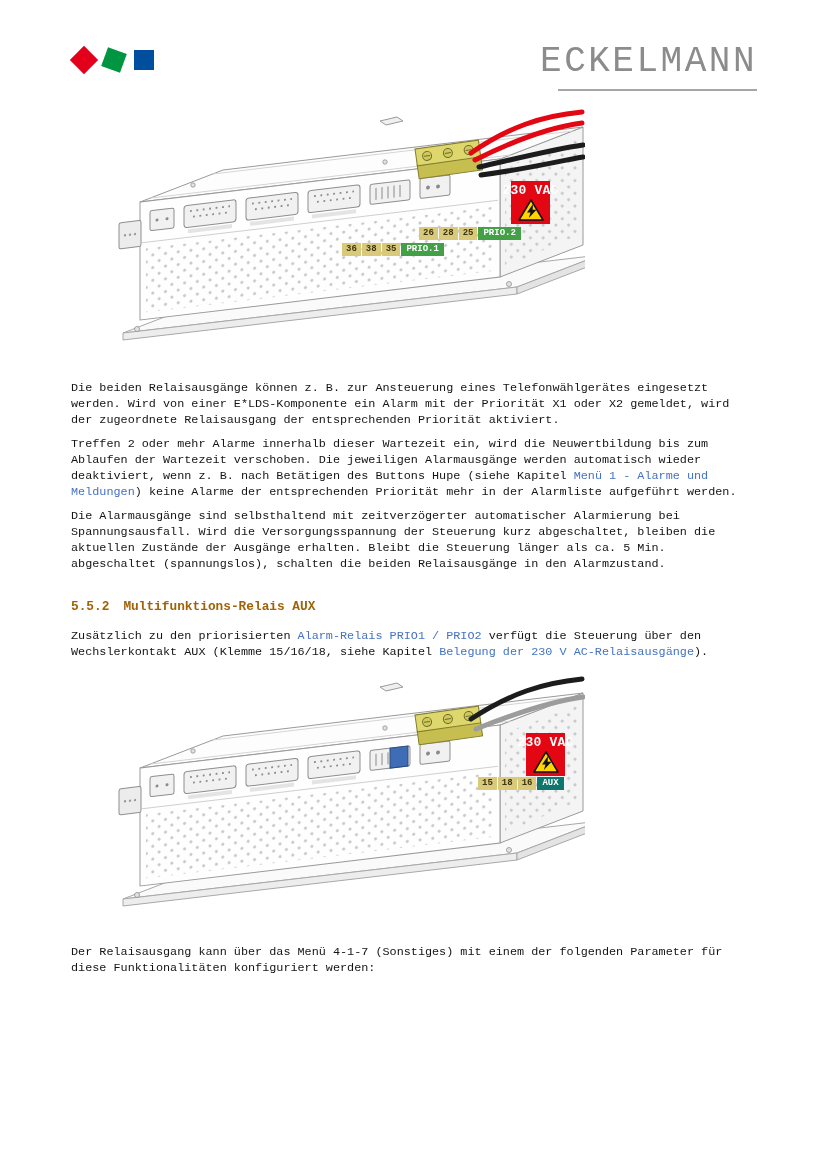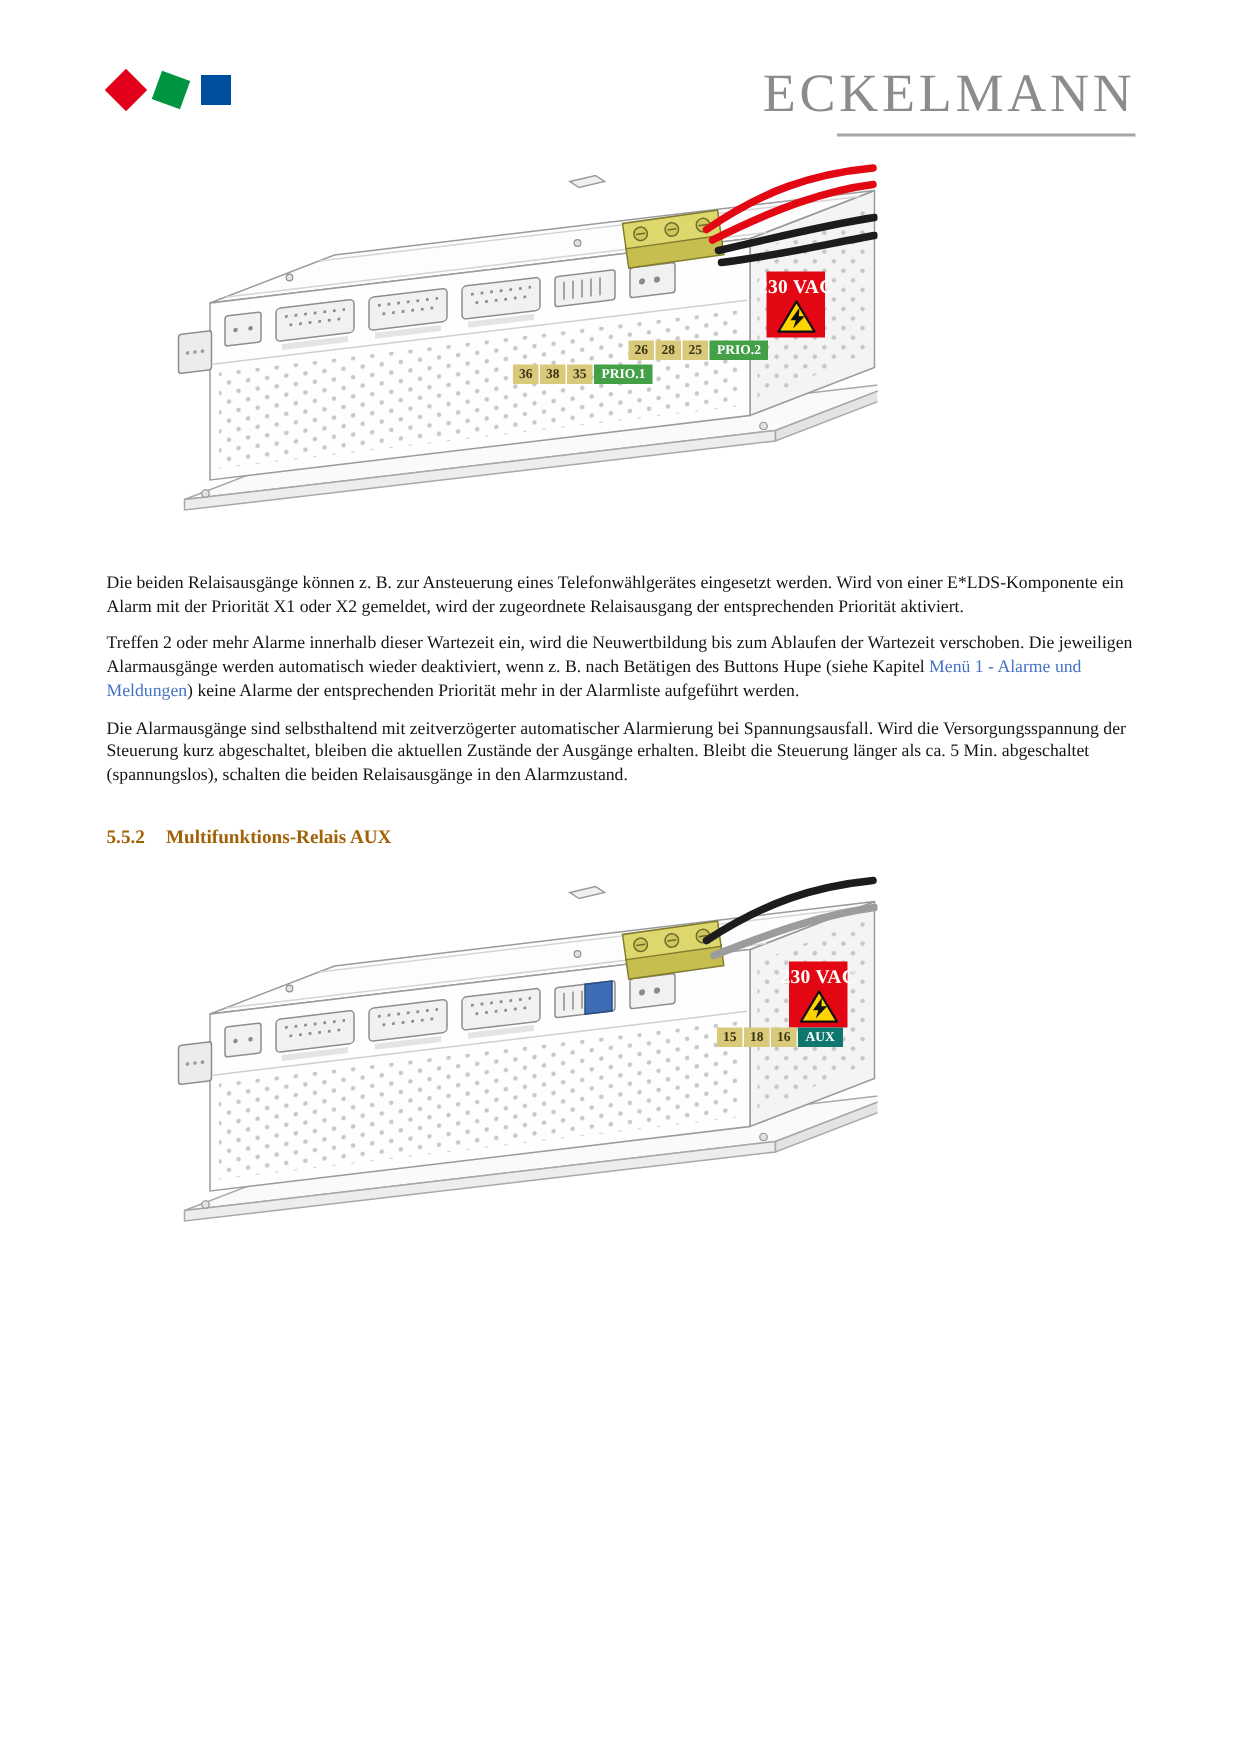--- a/index.html
+++ b/index.html
@@ -1,20 +1,20 @@
 <!DOCTYPE html>
 <html><head>
 <meta charset="utf-8">
 <style>
   * { margin:0; padding:0; box-sizing:border-box; }
   html,body { background:#ffffff; }
   .page {
     position:relative; width:827px; height:1089px; margin:0 auto;
     background:#fff; overflow:hidden;
-    font-family:Liberation Serif, serif; color:#141414;
+    font-family:Liberation Mono, monospace; color:#141414;
   }
 
   
   .header { display:flex; justify-content:space-between; align-items:flex-start; padding:42px 70px 0 74px; }
   .logo { display:flex; align-items:center; height:36px; }
   .shape { width:20px; height:20px; display:inline-block; }
   .logo-red   { background:#e2001a; transform:rotate(45deg); }
   .logo-green { background:#009540; transform:rotate(20deg); margin-left:10px; }
   .logo-blue  { background:#004f9e; margin-left:10px; }
   .brand { font-size:36px; line-height:40px; letter-spacing:2.5px; color:#8c8c8c; font-weight:400; }
@@ -191,20 +191,21 @@
 
     <p class="body">Die beiden Relaisausgänge können z. B. zur Ansteuerung eines Telefonwählgerätes eingesetzt werden. Wird von einer E*LDS-Komponente ein Alarm mit der Priorität X1 oder X2 gemeldet, wird der zugeordnete Relaisausgang der entsprechenden Priorität aktiviert.</p>
     <p class="body"><span>Treffen 2 oder mehr Alarme innerhalb dieser Wartezeit ein, wird die Neuwertbildung bis zum Ablaufen der Wartezeit verschoben. Die jeweiligen Alarmausgänge werden automatisch wieder deaktiviert, wenn z. B. nach Betätigen des Buttons Hupe (siehe Kapitel </span><a class="link">Menü 1 - Alarme und Meldungen</a><span>) keine Alarme der entsprechenden Priorität mehr in der Alarmliste aufgeführt werden.</span></p>
     <p class="body">Die Alarmausgänge sind selbsthaltend mit zeitverzögerter automatischer Alarmierung bei Spannungsausfall. Wird die Versorgungsspannung der Steuerung kurz abgeschaltet, bleiben die aktuellen Zustände der Ausgänge erhalten. Bleibt die Steuerung länger als ca. 5 Min. abgeschaltet (spannungslos), schalten die beiden Relaisausgänge in den Alarmzustand.</p>
 
     <h2 class="section">
       <span>5.5.2</span>
       <span>Multifunktions-Relais AUX</span>
     </h2>
 
+    <p class="body"><span>Zusätzlich zu den priorisierten </span><a class="link">Alarm-Relais PRIO1 / PRIO2</a><span> verfügt die Steuerung über den Wechslerkontakt AUX (Klemme 15/16/18, siehe Kapitel </span><a class="link">Belegung der 230 V AC-Relaisausgänge</a><span>).</span></p>
 
     <div class="figure" style="margin:12px 0 4px 14px;">
       <svg class="fig-svg" viewBox="0 0 500 268">
         <use href="#device"></use>
         <g transform="translate(55,95) skewY(-6.81)">
           <rect x="250" y="10" width="18" height="20" fill="#3f6db5" stroke="#2a4b80"></rect>
         </g>
         <path class="cable black" d="M386,46 C426,20 458,10 497,6"></path>
         <path class="cable gray" d="M391,56 C436,38 468,28 498,24"></path>
       </svg>
@@ -215,20 +216,21 @@
           </svg>
       </div>
       <div class="term-row" style="left:393px; top:104px;">
         <span class="tcell">15</span>
         <span class="tcell">18</span>
         <span class="tcell">16</span>
         <span class="ttag tag-gray">AUX</span>
       </div>
     </div>
 
+    <p class="body">Der Relaisausgang kann über das Menü 4-1-7 (Sonstiges) mit einem der folgenden Parameter für diese Funktionalitäten konfiguriert werden:</p>
 
   </main>
 
   <footer class="footer">
     <span class="f-left">Firmware V6.6.9</span>
     <span class="f-center">29.07.2020</span>
     <span class="f-right">27/146</span>
   </footer>
 
 </div>

